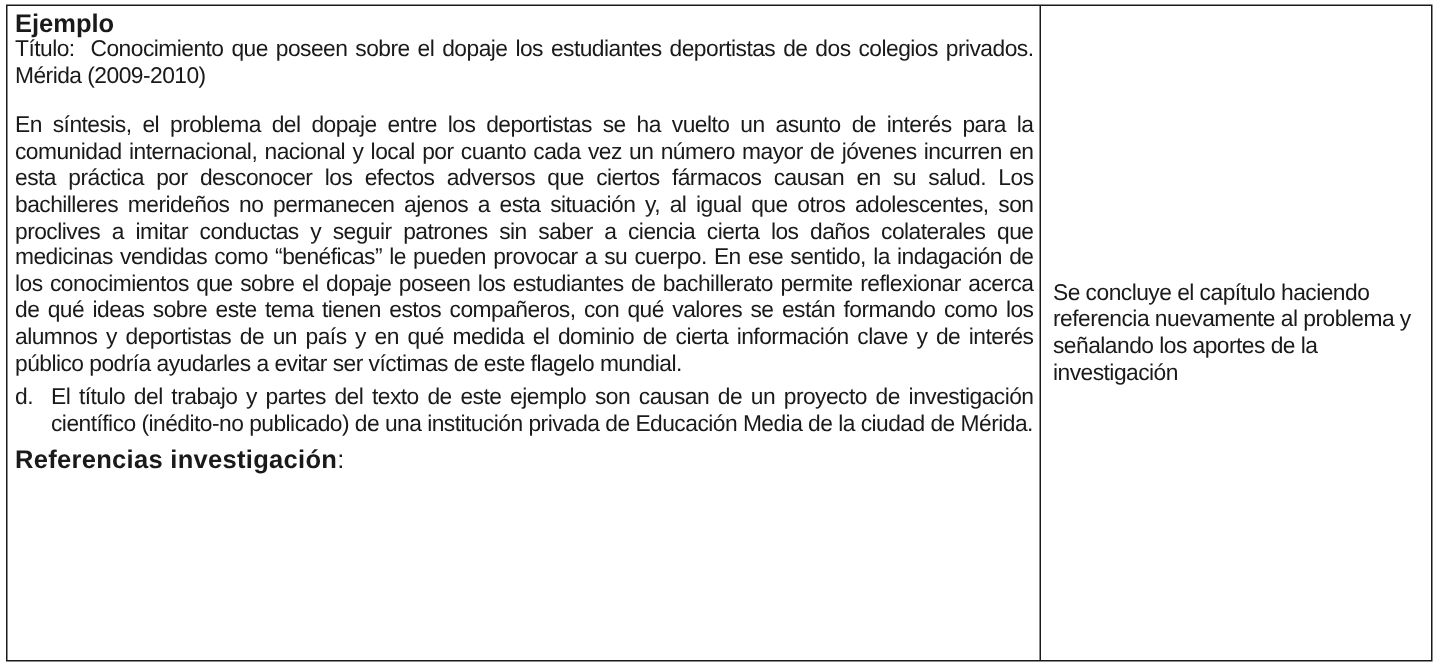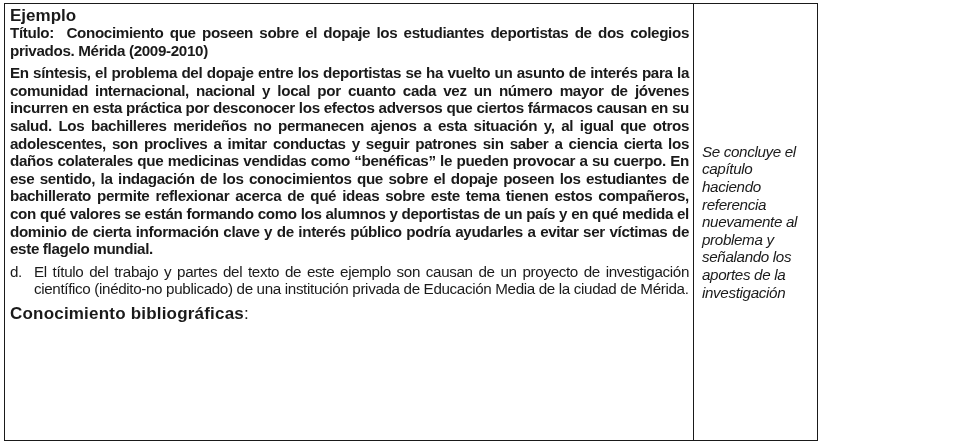--- a/index.html
+++ b/index.html
@@ -12,21 +12,21 @@
     height: 446px;
     position: relative;
     overflow: hidden;
     font-family: "Liberation Sans", sans-serif;
     color: #1a1a1a;
   }
   .doc-table {
     position: absolute;
     left: 4px;
     top: 3px;
-    width: 814px;
+    width: 951px;
     height: 438px;
     border: 1.5px solid #1a1a1a;
     box-sizing: border-box;
     display: flex;
   }
   .col-left {
     width: 689px;
     border-right: 1.5px solid #1a1a1a;
     box-sizing: border-box;
     padding: 3px 4px 0 5px;
@@ -51,23 +51,22 @@
   .heading {
     font-weight: bold;
     font-size: 17px;
     line-height: 17px;
     letter-spacing: 0;
     margin: 0;
   }
   .para {
     margin: 0;
     text-align: justify;
-    font-weight: bold;
   }
-  .gap { margin-top: 5px; }
+  .gap { margin-top: 16px; }
   .list-item {
     display: flex;
     margin-top: 5px;
   }
   .list-marker {
     width: 24px;
     flex: 0 0 24px;
   }
   .list-text { flex: 1; text-align: justify; }
   .refs-heading {
@@ -83,18 +82,18 @@
 
 <div class="doc-table">
   <div class="col-left">
     <p class="heading">Ejemplo</p>
     <p class="para"><span>Título:</span>&nbsp;&nbsp;<span>Conocimiento que poseen sobre el dopaje los estudiantes deportistas de dos colegios privados. Mérida (2009-2010)</span></p>
     <p class="para gap">En síntesis, el problema del dopaje entre los deportistas se ha vuelto un asunto de interés para la comunidad internacional, nacional y local por cuanto cada vez un número mayor de jóvenes incurren en esta práctica por desconocer los efectos adversos que ciertos fármacos causan en su salud. Los bachilleres merideños no permanecen ajenos a esta situación y, al igual que otros adolescentes, son proclives a imitar conductas y seguir patrones sin saber a ciencia cierta los daños colaterales que medicinas vendidas como “benéficas” le pueden provocar a su cuerpo. En ese sentido, la indagación de los conocimientos que sobre el dopaje poseen los estudiantes de bachillerato permite reflexionar acerca de qué ideas sobre este tema tienen estos compañeros, con qué valores se están formando como los alumnos y deportistas de un país y en qué medida el dominio de cierta información clave y de interés público podría ayudarles a evitar ser víctimas de este flagelo mundial.</p>
     <div class="list-item">
       <span class="list-marker">d.</span>
       <span class="list-text">El título del trabajo y partes del texto de este ejemplo son causan de un proyecto de investigación científico (inédito-no publicado) de una institución privada de Educación Media de la ciudad de Mérida.</span>
     </div>
-    <div class="refs-heading"><b>Conocimiento bibliográficas</b><span>:</span></div>
+    <div class="refs-heading"><b>Referencias investigación</b><span>:</span></div>
   </div>
   <div class="col-right">
-    <p class="note" style="margin:0;font-style:italic;">Se concluye el capítulo haciendo referencia nuevamente al problema y señalando los aportes de la investigación</p>
+    <p class="note" style="margin:0;">Se concluye el capítulo haciendo referencia nuevamente al problema y señalando los aportes de la investigación</p>
   </div>
 </div>
 
 </body></html>

